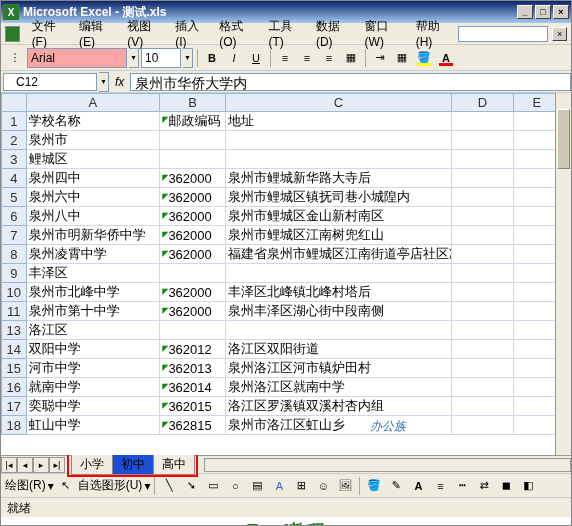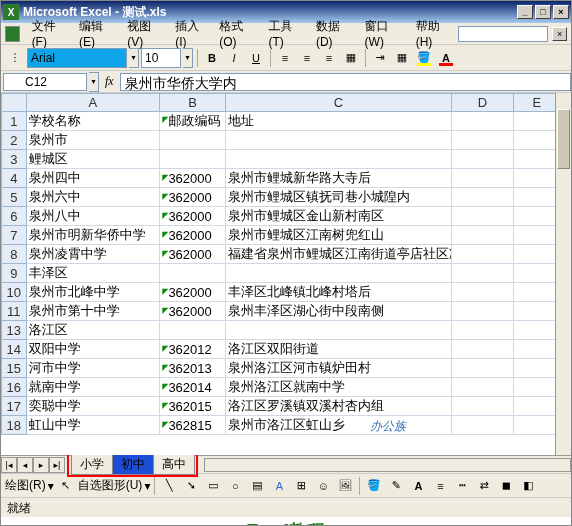--- a/index.html
+++ b/index.html
@@ -9,28 +9,28 @@
 .titlebar .title{flex:1}
 .winbtns{display:flex;gap:2px}
 .winbtn{width:16px;height:14px;background:#d4d0c8;border:1px solid #fff;border-right-color:#404040;border-bottom-color:#404040;font-size:9px;display:flex;align-items:center;justify-content:center;font-family:Arial;color:#000}
 .menubar{background:#efebde;height:22px;display:flex;align-items:center;padding:2px 4px;border-bottom:1px solid #ccc}
 .menubar .mbicon{width:16px;height:16px;background:#2a7a2a;margin-right:6px;border:1px solid #888}
 .menubar .mi{padding:4px 6px;cursor:default}
 .qhelp{margin-left:auto;width:90px;height:16px;border:1px solid #7f9db9;background:#fff}
 .fmtbar{background:#efebde;height:26px;display:flex;align-items:center;padding:2px 4px;gap:2px;border-bottom:1px solid #ccc}
 .tbbtn{width:20px;height:20px;border:1px solid transparent;display:inline-flex;align-items:center;justify-content:center;font-size:11px}
 .sep{width:1px;height:18px;background:#aca899;margin:0 2px}
-.fontsel{width:100px;height:20px;border:1px solid #7f9db9;background:#0ea5e9;padding:1px 3px;font-size:12px}
+.fontsel{width:100px;height:20px;border:1px solid #7f9db9;background:#fca5a5;padding:1px 3px;font-size:12px}
 .sizesel{width:40px;height:20px;border:1px solid #7f9db9;background:#fff;padding:1px 3px;font-size:12px}
 .dd{width:10px;height:20px;border:1px solid #7f9db9;border-left:none;background:#efebde;display:inline-flex;align-items:center;justify-content:center;font-size:8px}
 .colorbtn{position:relative}
 .colorbtn .bar{position:absolute;bottom:1px;left:2px;right:2px;height:3px}
 .namebox-row{background:#efebde;height:22px;display:flex;align-items:center;border-bottom:1px solid #ccc}
-.namebox{width:84px;height:18px;border:1px solid #7f9db9;background:#fff;margin:0 2px;padding:1px 21px;font-size:12px}
-.fx{padding:0 6px;font-style:italic;font-family:Liberation Serif, serif}
+.namebox{width:94px;height:18px;border:1px solid #7f9db9;background:#fff;margin:0 2px;padding:1px 12px;font-size:12px}
+.fx{padding:0 6px;font-style:italic;font-family:Liberation Sans, sans-serif}
 .fxbar{flex:1;height:18px;border:1px solid #7f9db9;background:#fff;padding:1px 4px;font-size:14px}
 .grid-wrap{position:relative;height:362px;overflow:hidden;background:#fff}
 table.grid{border-collapse:collapse;table-layout:fixed;width:560px}
 table.grid th,table.grid td{border:1px solid #d0d7e5;height:18px;font-size:13px;padding:0 2px;overflow:hidden;white-space:nowrap;text-align:left;vertical-align:middle}
 table.grid th{background:#e4ecf7;text-align:center;font-weight:normal;color:#333;border-color:#9eb6ce}
 table.grid th.rowh{width:24px;text-align:center}
 table.grid td.selcell{border:2px solid #000;padding:0 1px}
 .gmark{color:#0a8a0a;font-size:8px;position:relative;top:-3px}
 .tabs-row{background:#efebde;height:18px;display:flex;align-items:center;border-top:1px solid #999;font-size:11px}
 .navbtn{width:16px;height:16px;border:1px solid #999;background:#efebde;display:inline-flex;align-items:center;justify-content:center;font-size:9px}

